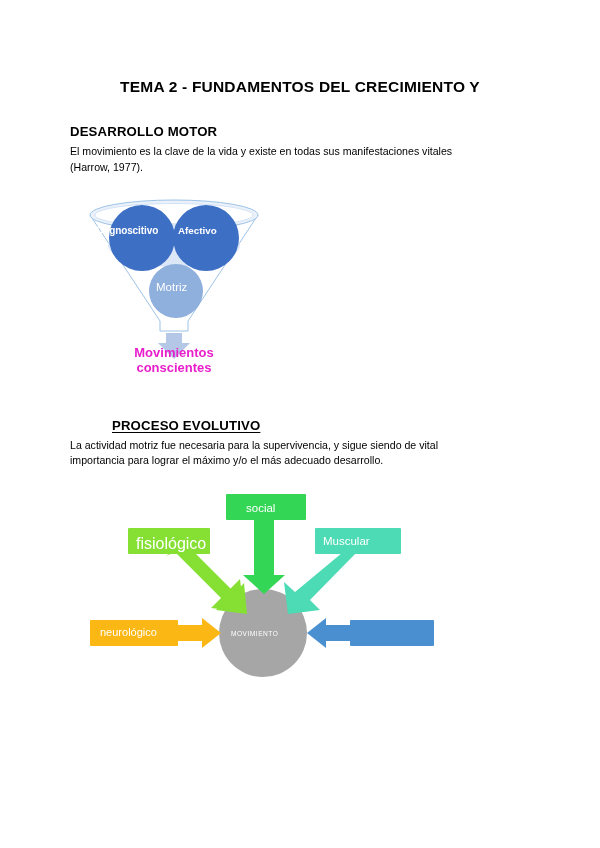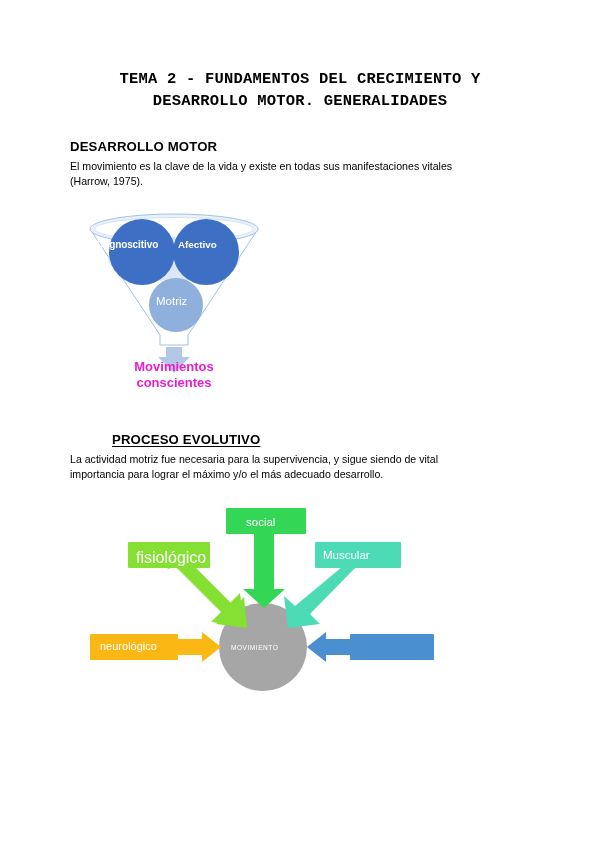--- a/index.html
+++ b/index.html
@@ -25,27 +25,27 @@
 
   .content {
     position: absolute;
     left: 70px;
     top: 64px;
     width: 460px;
   }
 
   
   .doc-title {
-    font-family: Liberation Mono, monospace;
+    font-family: Liberation Sans, sans-serif;
     font-weight: bold;
     font-size: 15.5px;
     line-height: 1.45;
     text-align: center;
     letter-spacing: 0.2px;
-    margin: 4px 0 26px 0;
+    margin: 12px 0 26px 0;
     padding: 0 6px;
   }
   .doc-title .line {
     display: block;
   }
 
   
   .section-heading {
     font-family: "Liberation Sans", sans-serif;
     font-weight: bold;
@@ -141,25 +141,24 @@
   }
 </style>
 </head>
 <body>
 
 <div class="page">
   <div class="content">
 
     <h1 class="doc-title">
       <span class="line">TEMA 2 - FUNDAMENTOS DEL CRECIMIENTO Y</span>
-      <span class="line">DESARROLLO MOTOR. GENERALIDADES</span>
     </h1>
 
     <h2 class="section-heading">DESARROLLO MOTOR</h2>
-    <p class="body-text">El movimiento es la clave de la vida y existe en todas sus manifestaciones vitales (Harrow, 1975).</p>
+    <p class="body-text">El movimiento es la clave de la vida y existe en todas sus manifestaciones vitales (Harrow, 1977).</p>
 
     <div class="figure-funnel">
       <svg width="180" height="205" viewBox="0 0 180 205" xmlns="http://www.w3.org/2000/svg">
 
         <g>
           <path d="M6,22 L174,22 L104,128 L104,138 L76,138 L76,128 Z" fill="#ffffff" stroke="#9dc3e6" stroke-width="1"></path>
           <ellipse cx="90" cy="22" rx="84" ry="15" fill="#eaf1fb" stroke="#9dc3e6" stroke-width="1"></ellipse>
           <ellipse cx="90" cy="22" rx="79" ry="11.5" fill="#ffffff" stroke="#c9dcf2" stroke-width="0.8"></ellipse>
         </g>
 

